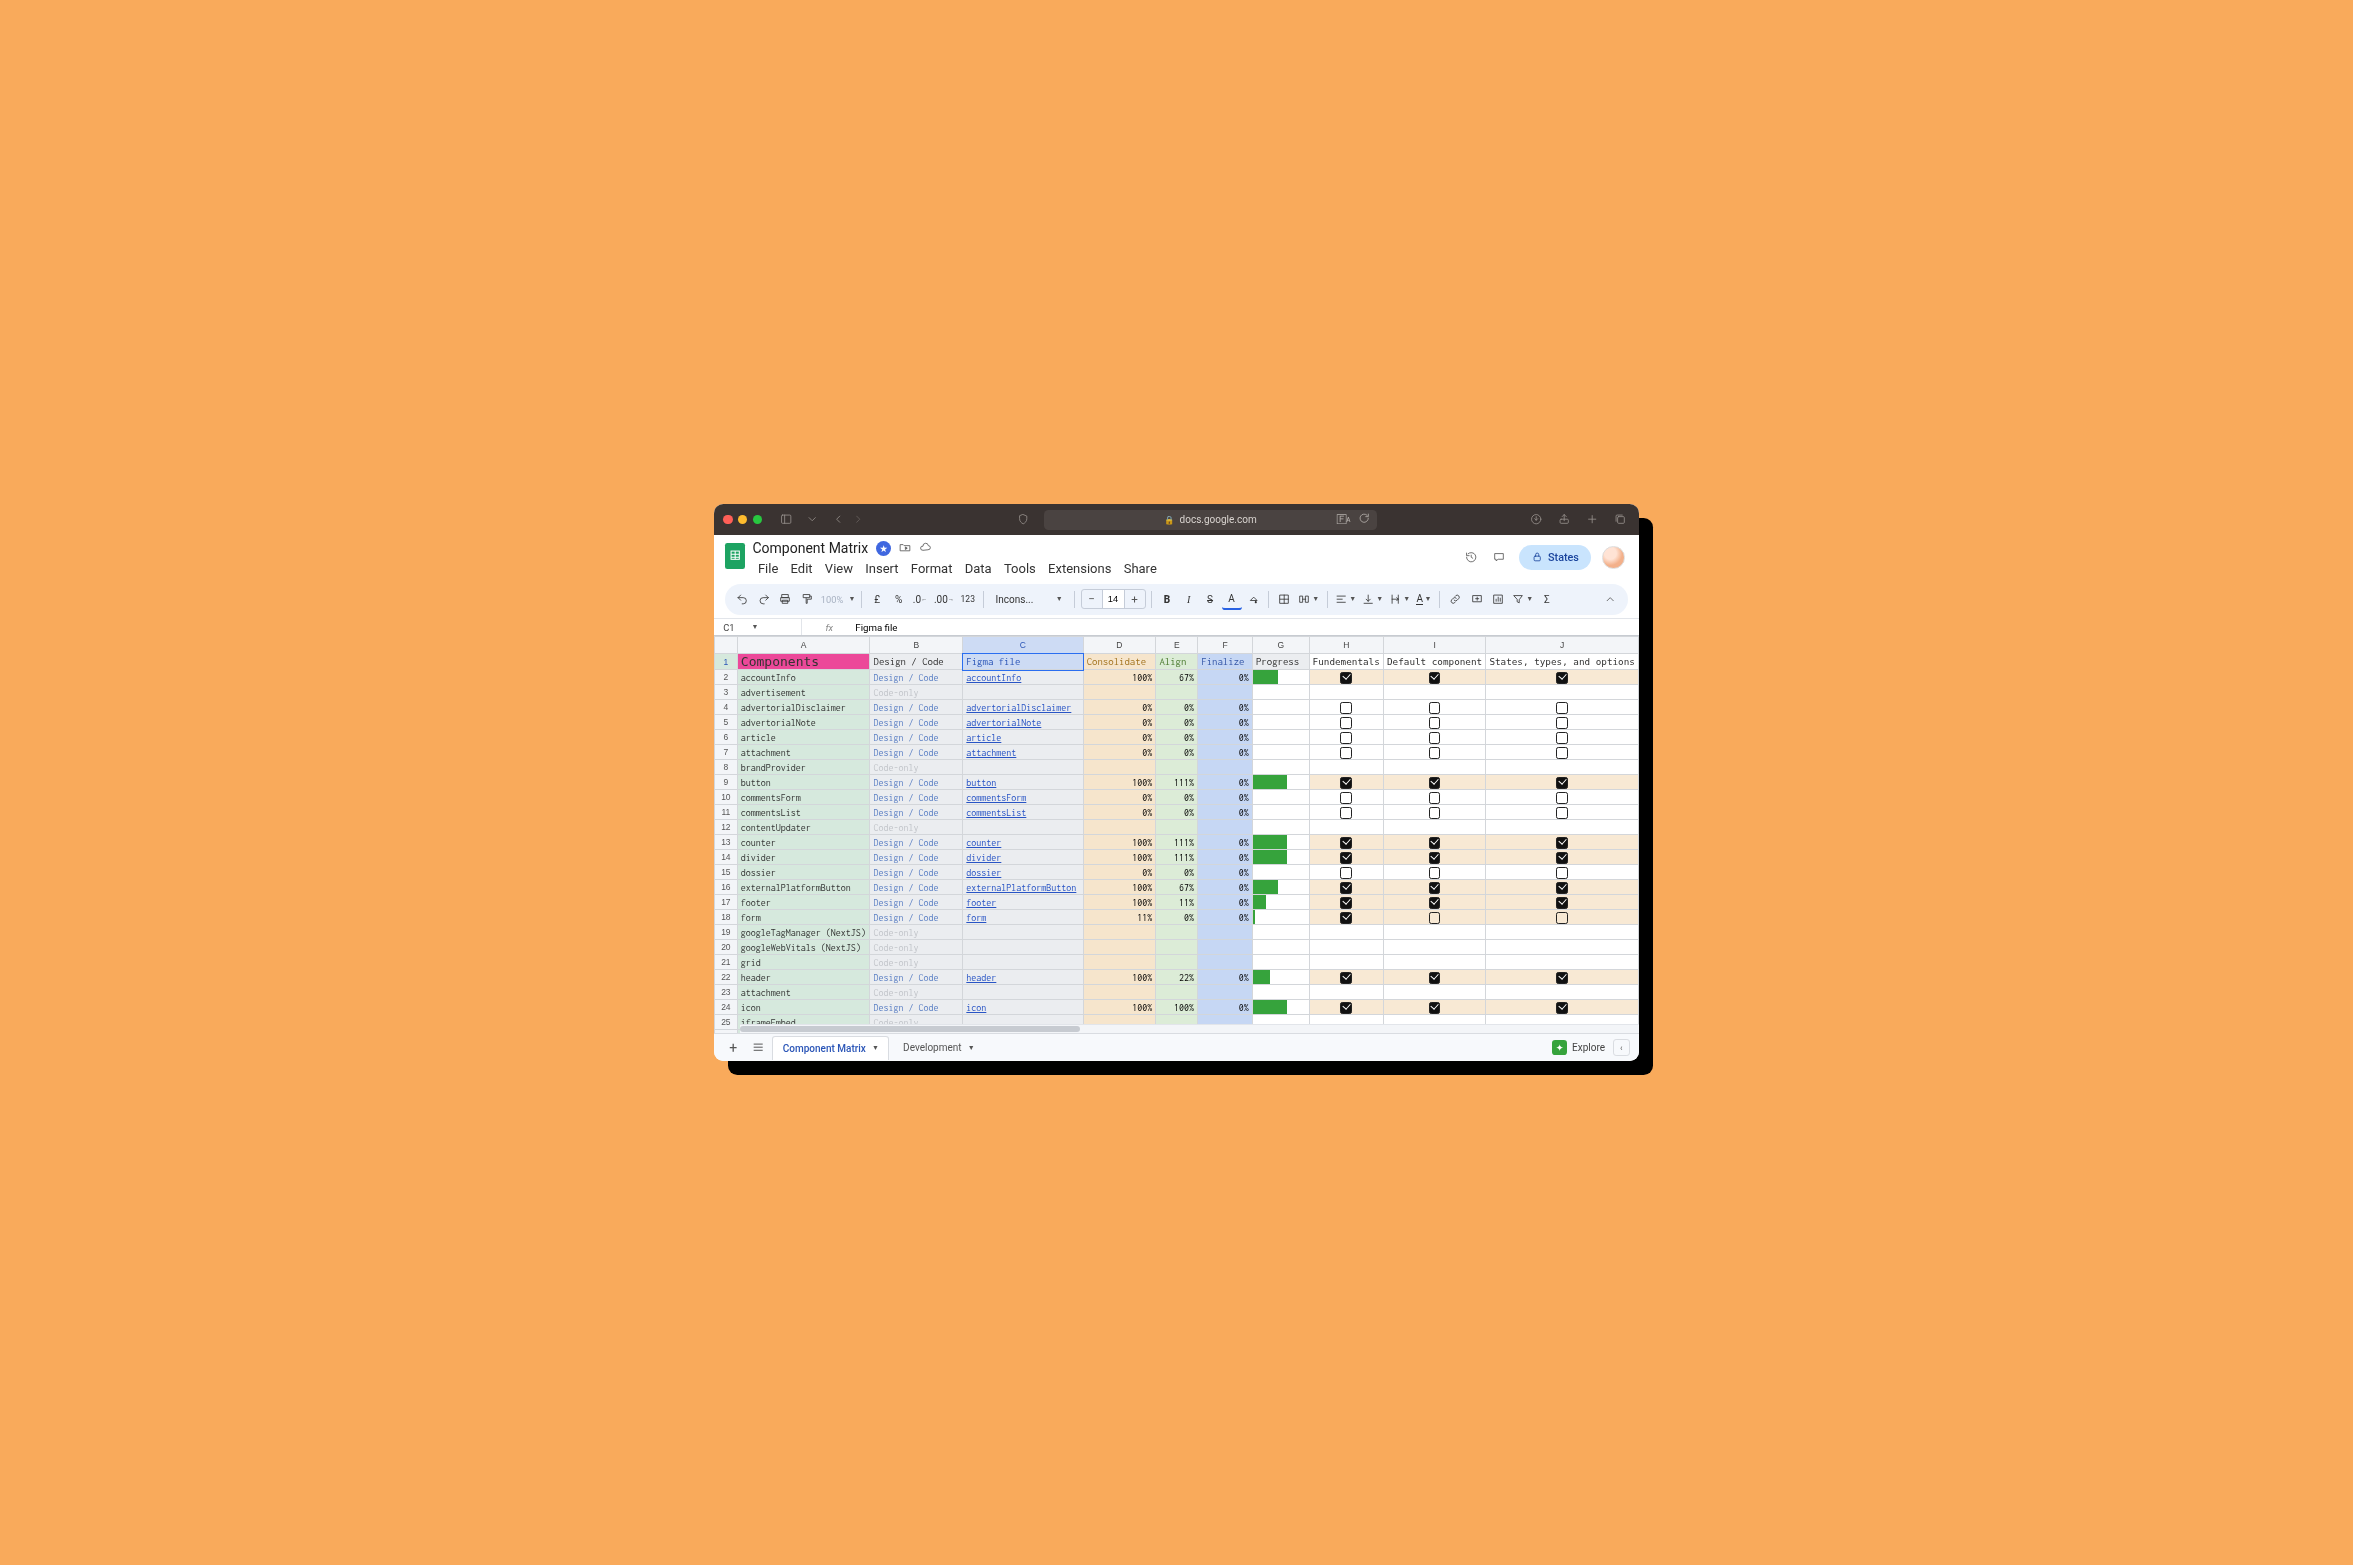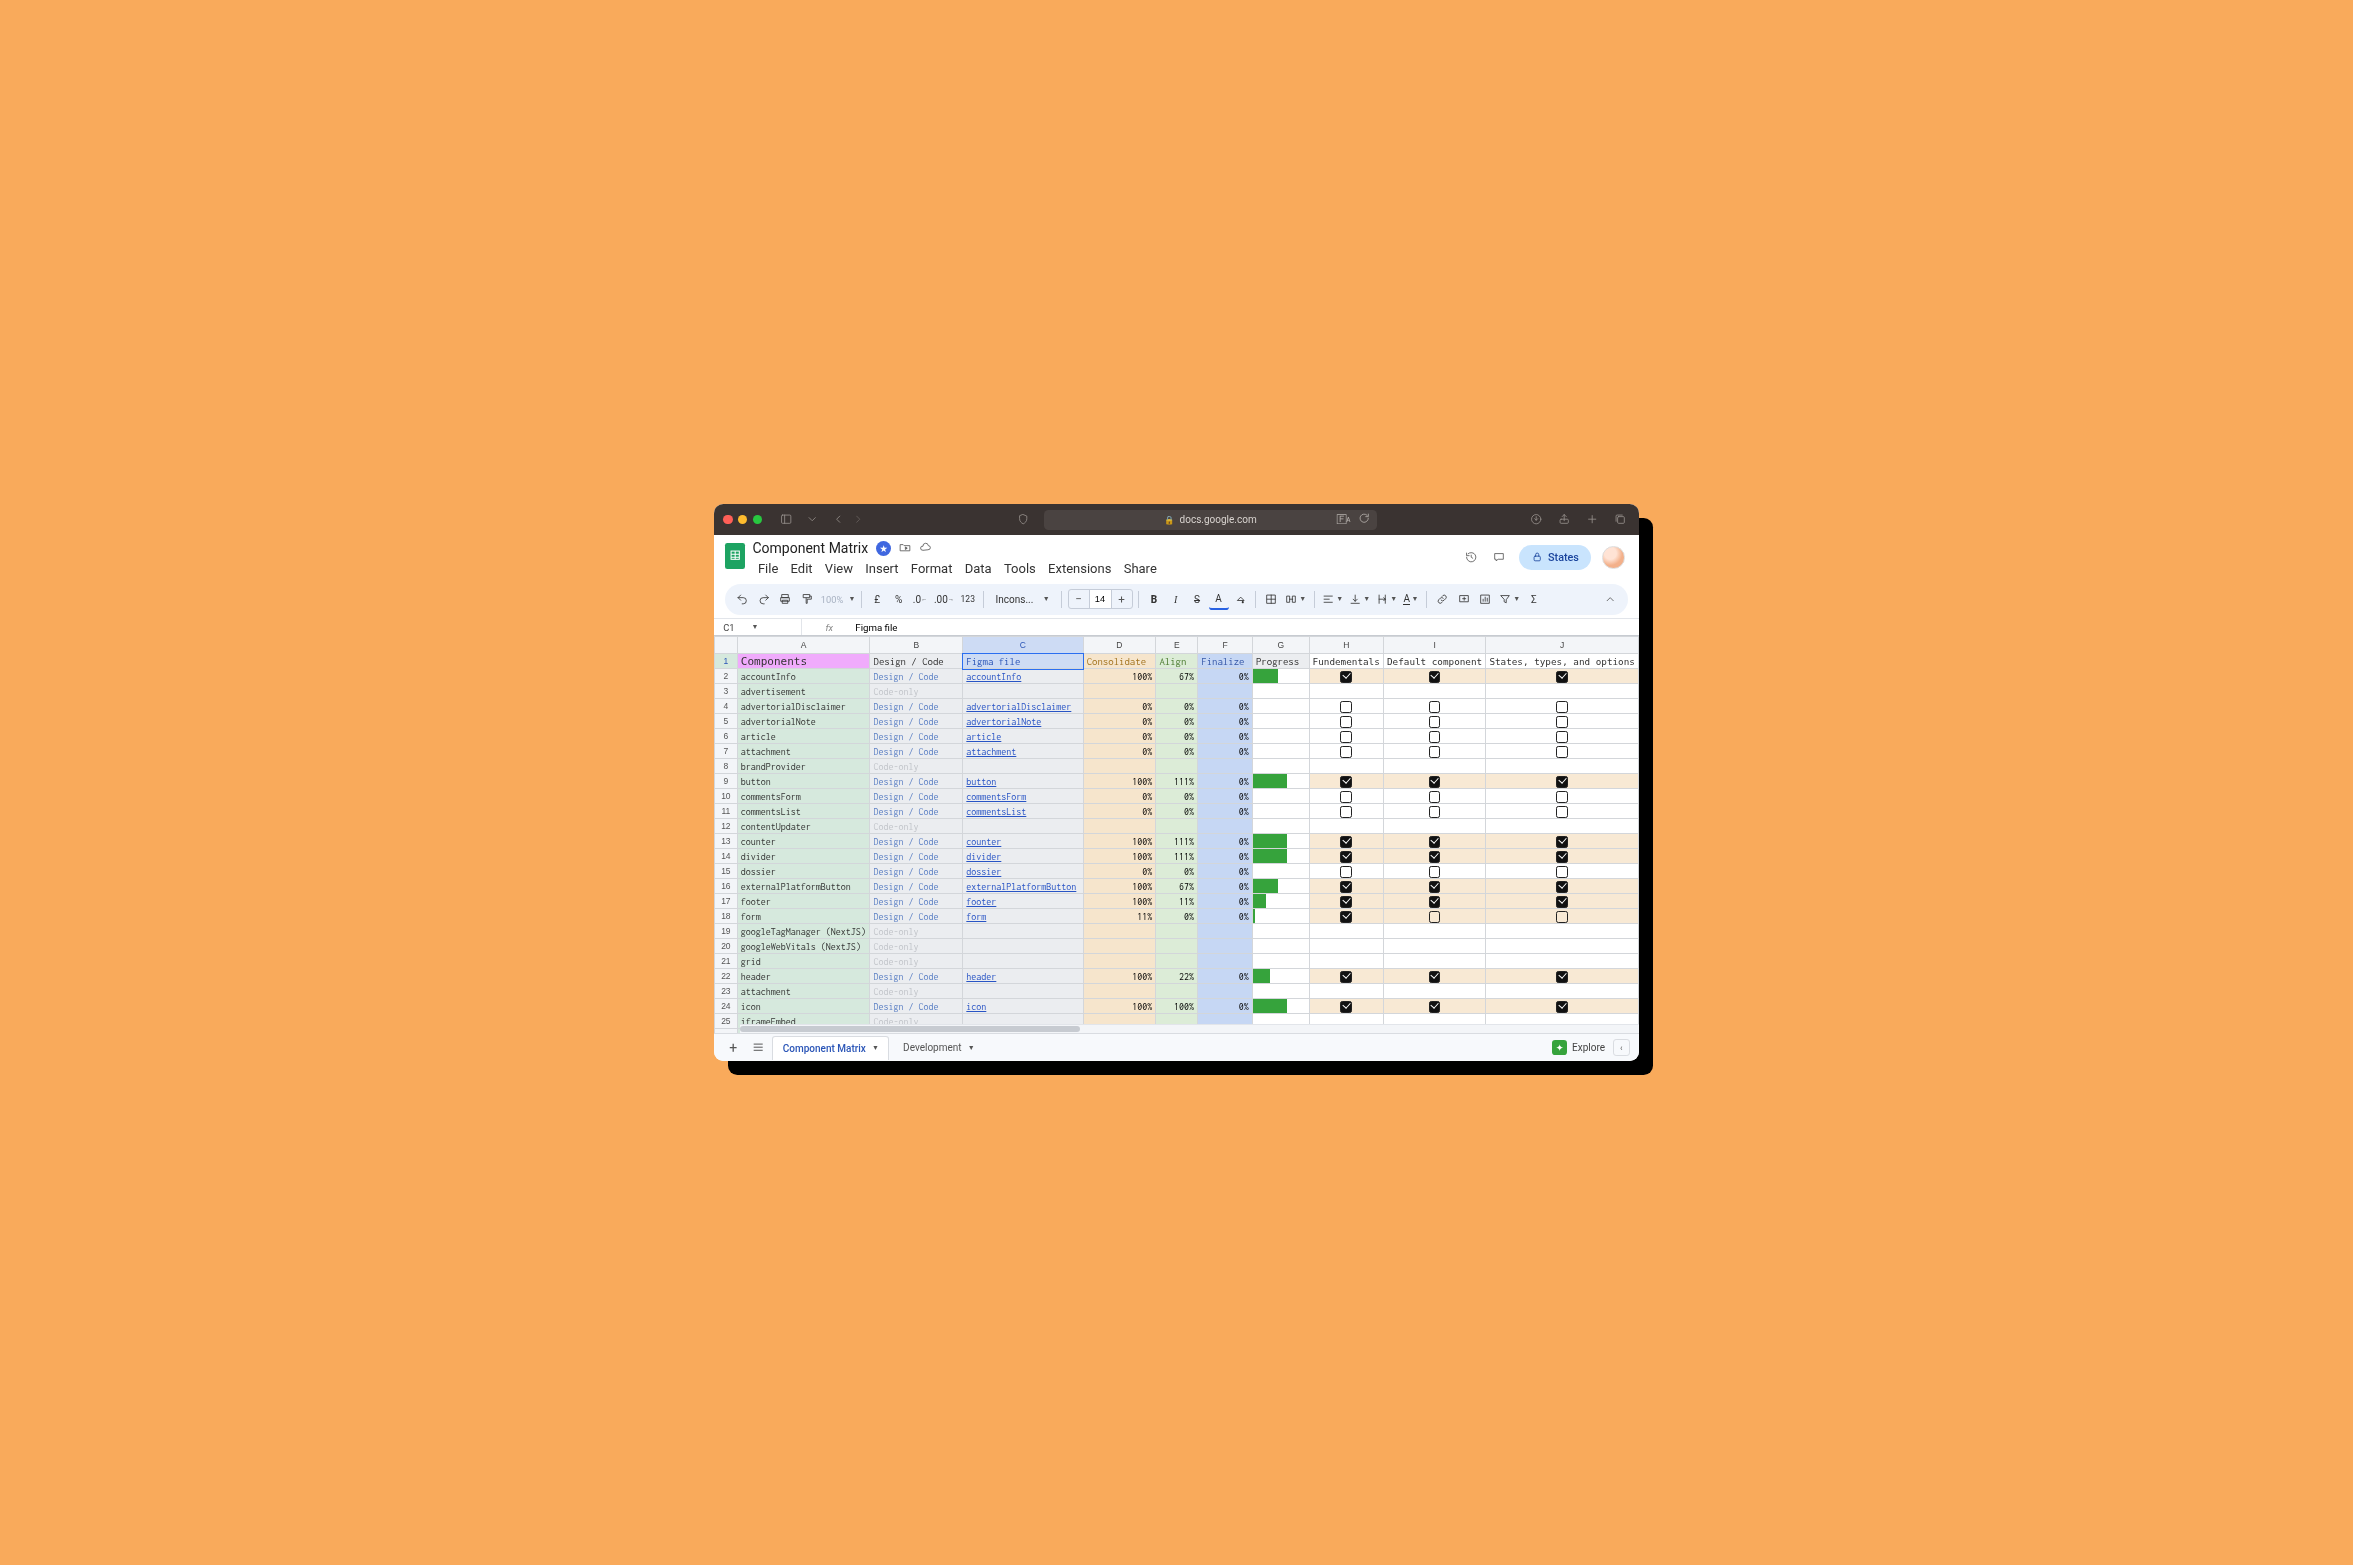--- a/index.html
+++ b/index.html
@@ -141,21 +141,21 @@
   .tbtn {
     min-width: 20px; height: 21.7px;
     display: flex; align-items: center; justify-content: center;
     color: #333;
     font-size: 10px;
     border-radius: 3.1px;
     padding: 0 2.3px;
   }
   .tsep { width: 0.8px; height: 17px; background: #c5ccd8; margin: 0 3.9px; }
   .tlabel-faded { color: #a8b2c2; font-size:9.3px;}
-  .font-sel { display:flex; align-items:center; gap:8px; padding:0 6.2px;}
+  .font-sel { display:flex; align-items:center; gap:21px; padding:0 6.2px;}
   .font-sel .name { font-size: 10px; color:#333;}
   .fontsize {
     display:flex; align-items:center; border:0.8px solid #c5ccd8; border-radius:3.1px;
   }
   .fontsize .pm { width:20px; height:18.6px; display:flex; align-items:center; justify-content:center; font-size:11.6px; color:#555;}
   .fontsize input {
     width: 23px; height:18.6px; border:none; border-left:0.8px solid #c5ccd8; border-right:0.8px solid #c5ccd8;
     text-align:center; font-size:9.3px; background:#fff;
   }
   .caret { font-size:7px; color:#555; margin-left:1.5px;}
@@ -213,21 +213,21 @@
   table.grid thead th.sel-col { background: #cddbf4; color:#2a55b7; border-bottom:1.5px solid #2a55b7;}
   .rownum {
     background: #f3f5f8;
     color: #555;
     text-align: center !important;
     font-family: -apple-system, sans-serif;
     font-size: 8.5px;
     width: 26px;
   }
   tr.h td:first-child.rownum { background:#d6e9dd; }
-  tr.h td.col-a { background:#f0abfc; font-family: Menlo, monospace; font-size:11px;}
+  tr.h td.col-a { background:#ec4899; font-family: Menlo, monospace; font-size:13px;}
   tr.h td.col-c { background:#cddbf4; color:#2a55b7; font-size:10.8px;}
   tr.h td.col-d { background:#f6e5cc; color:#a3741f; font-size:10.8px;}
   tr.h td.col-e { background:#dcecd7; color:#4a7a2e; font-size:10.8px;}
   tr.h td.col-f { background:#c6d7f4; color:#3557a7; font-size:10.8px;}
   tr.h td.col-b { background:#ebedf0; color:#333; font-size:10.8px;}
   tr.h td.col-g { background:#ebedf0; color:#333; font-size:10.8px;}
   tr.h td.col-h, tr.h td.col-i, tr.h td.col-j { background:#fff; font-family: Menlo, monospace; font-size:9.3px; text-align:center; color:#333;}
 
   .col-a { width:133px; background:#d6e9dd; color:#333; }
   .col-b { width:101px; background:#ebedf0; color:#5a7fc4; }

